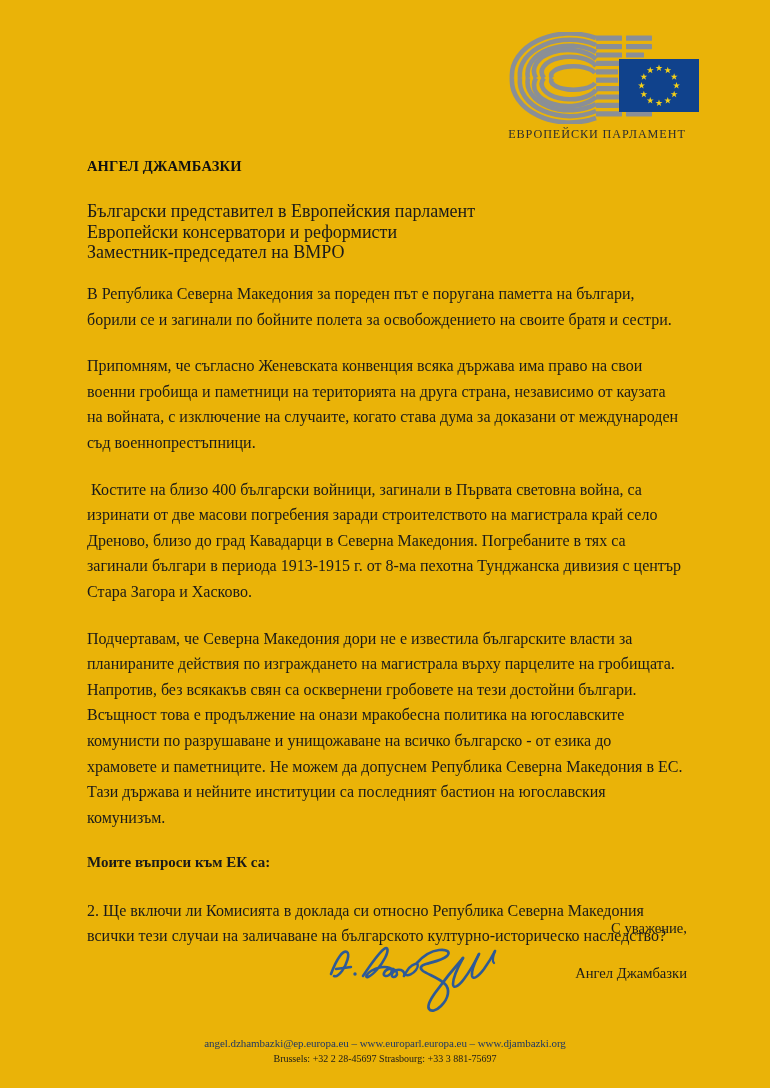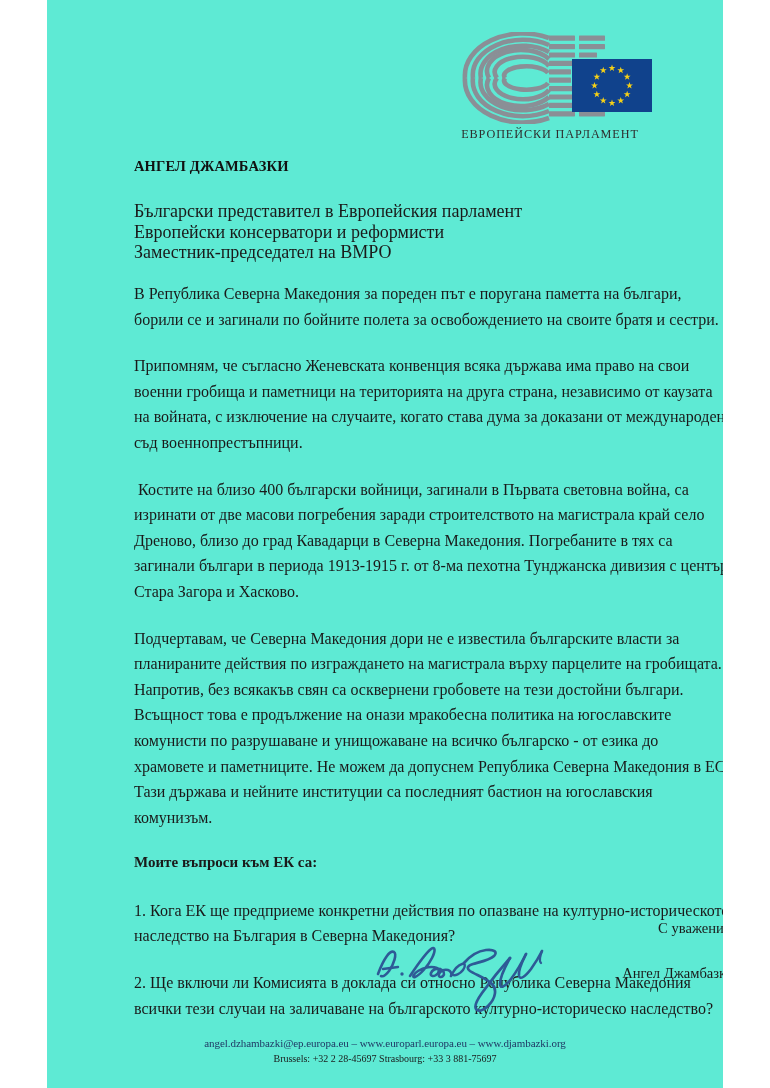--- a/index.html
+++ b/index.html
@@ -8,24 +8,24 @@
     padding: 0;
     background: #ffffff;
   }
   body {
     font-family: "Liberation Serif", "DejaVu Serif", serif;
     color: #1a1a1a;
     -webkit-font-smoothing: antialiased;
   }
   .page {
     position: relative;
-    width: 676px;
+    width: 770px;
     height: 1088px;
     margin: 0 auto;
-    background: #5eead4;
+    background: #eab308;
     overflow: hidden;
     box-sizing: border-box;
     padding-left: 25px;
   }
 
   
   .letterhead {
     position: absolute;
     top: 32px;
     right: 68px;
@@ -239,21 +239,20 @@
       <div>Заместник-председател на ВМРО</div>
     </div>
   </div>
 
   <div class="body-copy">
     <p>В Република Северна Македония за пореден път е поругана паметта на българи, борили се и загинали по бойните полета за освобождението на своите братя и сестри.</p>
     <p>Припомням, че съгласно Женевската конвенция всяка държава има право на свои военни гробища и паметници на територията на друга страна, независимо от каузата на войната, с изключение на случаите, когато става дума за доказани от международен съд военнопрестъпници.</p>
     <p> Костите на близо 400 български войници, загинали в Първата световна война, са изринати от две масови погребения заради строителството на магистрала край село Дреново, близо до град Кавадарци в Северна Македония. Погребаните в тях са загинали българи в периода 1913-1915 г. от 8-ма пехотна Тунджанска дивизия с център Стара Загора и Хасково.</p>
     <p class="tight">Подчертавам, че Северна Македония дори не е известила българските власти за планираните действия по изграждането на магистрала върху парцелите на гробищата. Напротив, без всякакъв свян са осквернени гробовете на тези достойни българи. Всъщност това е продължение на онази мракобесна политика на югославските комунисти по разрушаване и унищожаване на всичко българско - от езика до храмовете и паметниците. Не можем да допуснем Република Северна Македония в ЕС. Тази държава и нейните институции са последният бастион на югославския комунизъм.</p>
     <p class="q-heading">Моите въпроси към ЕК са:</p>
-    <p>1. Кога ЕК ще предприеме конкретни действия по опазване на културно-историческото наследство на България в Северна Македония?</p>
     <p>2. Ще включи ли Комисията в доклада си относно Република Северна Македония всички тези случаи на заличаване на българското културно-историческо наследство?</p>
   </div>
 
   <div class="closing">
     <p>С уважение,</p>
     <p>Ангел Джамбазки</p>
     <div class="signature-wrap">
       <svg viewBox="0 0 175 78" xmlns="http://www.w3.org/2000/svg" aria-hidden="true">
         <g fill="none" stroke="#2e5a96" stroke-linecap="round" stroke-linejoin="round">
           <path d="M4 38 C 10 22, 16 14, 20 16 C 23 18, 20 28, 15 35 C 12 39, 9 41, 7 40" stroke-width="2.6"></path>

